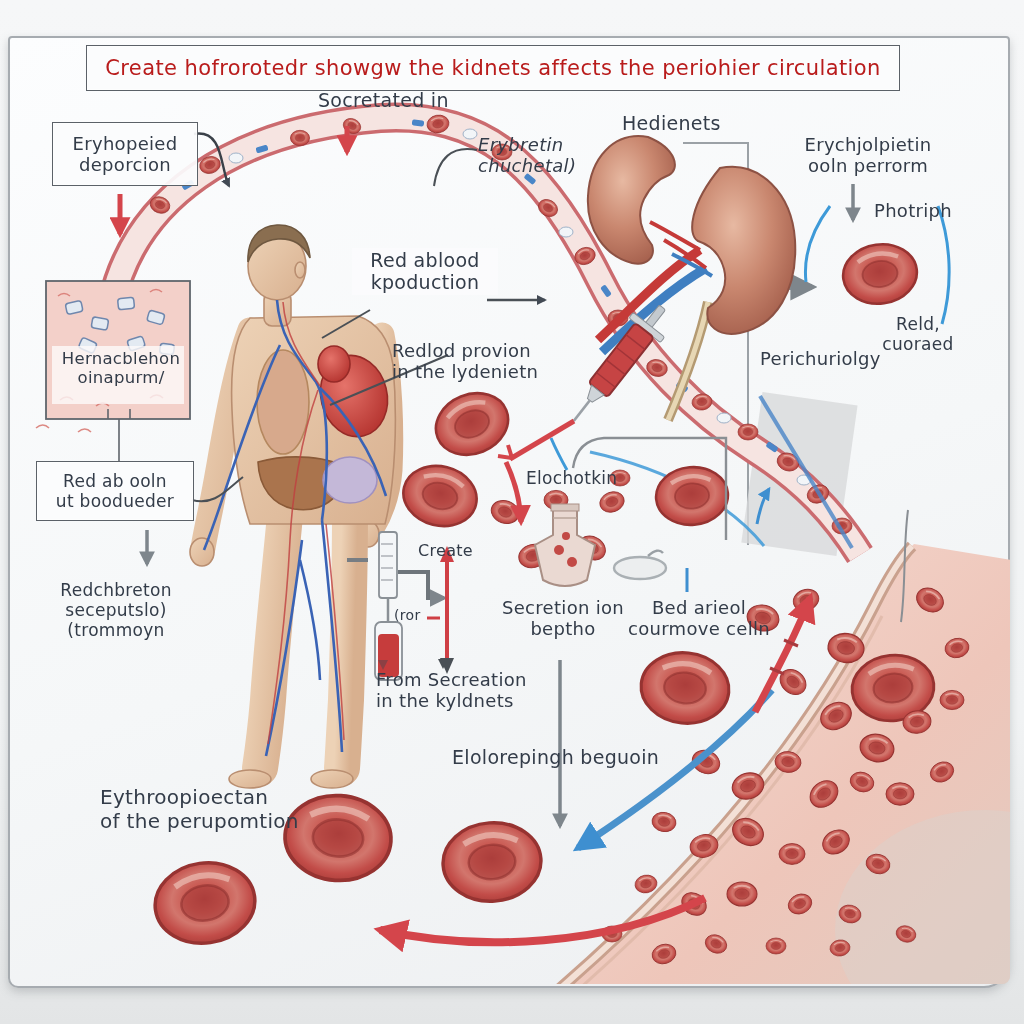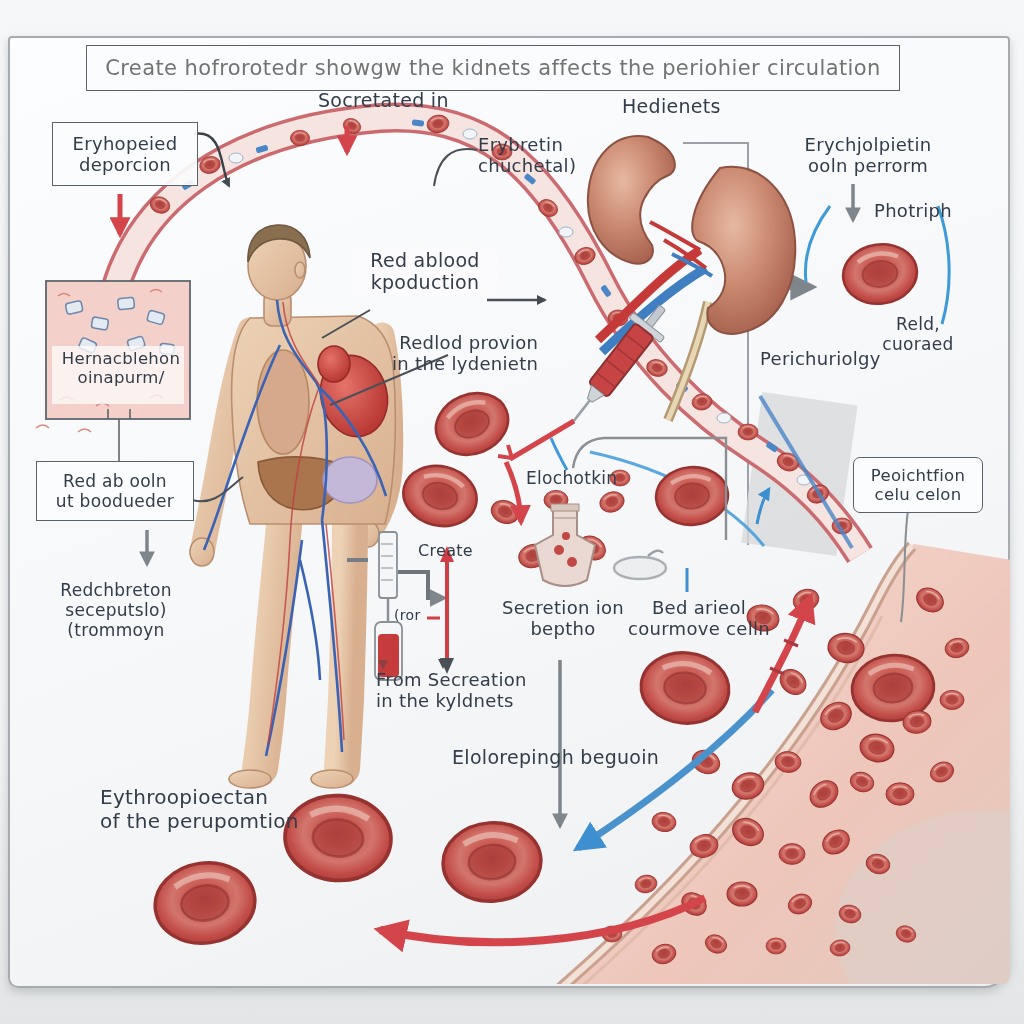--- a/index.html
+++ b/index.html
@@ -12,21 +12,21 @@
          box-shadow:0 4px 10px rgba(120,125,130,.35);}
   svg#art{position:absolute;left:0;top:0;}
   .lbl{position:absolute;color:#333c49;white-space:pre-line;line-height:1.18;
        letter-spacing:.3px;}
   .boxed{border:1.6px solid #5b6168;background:rgba(251,252,253,.93);
          display:flex;align-items:center;justify-content:center;text-align:center;
          box-shadow:0 0 0 1px rgba(255,255,255,.5) inset;}
   .ctr{text-align:center;}
   .soft{background:rgba(252,252,253,.65);padding:1px 3px;}
   .rounded{border-radius:7px;}
-  #title-banner{font-size:21px;color:#737373;letter-spacing:.4px;}
+  #title-banner{font-size:21px;color:#b91c1c;letter-spacing:.4px;}
 </style>
 </head>
 <body>
 
 <div id="stage">
   <div id="pageframe"></div>
 
   <svg id="art" width="1024" height="1024" viewBox="0 0 1024 1024">
     <defs>
       <clipPath id="pageClip">
@@ -350,52 +350,50 @@
     </g>
   </svg>
 
   <div class="lbl boxed" id="title-banner" style="left:86px;top:45px;width:812px;height:44px;">Create hofrorotedr showgw the kidnets affects the periohier circulation</div>
 
   <div class="lbl boxed" style="left:52px;top:122px;width:144px;height:62px;font-size:18px;">Eryhopeied
 deporcion</div>
 
   <div class="lbl" style="left:318px;top:89px;font-size:19px;">Socretated in</div>
 
-  <div class="lbl" style="left:478px;top:134px;font-size:18px;">Erybretin
+  <div class="lbl" style="left:478px;top:134px;font-size:18px;font-style:italic;">Erybretin
 chuchetal)</div>
 
-  <div class="lbl" style="left:622px;top:95px;font-size:19px;text-align:right;">Hedienets</div>
+  <div class="lbl" style="left:622px;top:112px;font-size:19px;text-align:right;">Hedienets</div>
 
   <div class="lbl ctr" style="left:786px;top:134px;width:164px;font-size:18px;">Erychjolpietin
 ooln perrorm</div>
 
   <div class="lbl" style="left:874px;top:200px;font-size:18px;">Photriph</div>
 
   <div class="lbl ctr" style="left:874px;top:314px;width:88px;font-size:17px;">Reld,
 cuoraed</div>
 
   <div class="lbl" style="left:744px;top:348px;font-size:18px;margin-left:16px;">Perichuriolgy</div>
 
-  <div class="lbl boxed rounded" style="left:853px;top:457px;width:128px;height:54px;font-size:16.5px;">Peoichtfion
-celu celon</div>
 
   <div class="lbl ctr" style="left:54px;top:349px;width:134px;font-size:16.5px;">Hernacblehon
 oinapurm/</div>
 
   <div class="lbl boxed" style="left:36px;top:461px;width:156px;height:58px;font-size:17px;">Red ab ooln
 ut boodueder</div>
 
   <div class="lbl ctr" style="left:38px;top:580px;width:156px;font-size:17px;">Redchbreton
 seceputslo)
 (trommoyn</div>
 
   <div class="lbl ctr soft" style="left:352px;top:248px;width:140px;font-size:19px;">Red ablood
 kpoduction</div>
 
-  <div class="lbl" style="left:392px;top:332px;font-size:18px;text-align:right;">Redlod provion
+  <div class="lbl" style="left:392px;top:340px;font-size:18px;">Redlod provion
 in the lydenietn</div>
 
   <div class="lbl" style="left:526px;top:468px;font-size:17px;">Elochotkin</div>
 
   <div class="lbl" style="left:418px;top:542px;font-size:16px;">Create</div>
 
   <div class="lbl" style="left:394px;top:607px;font-size:14px;">(ror</div>
 
   <div class="lbl ctr" style="left:492px;top:597px;width:142px;font-size:18px;">Secretion ion
 beptho</div>

